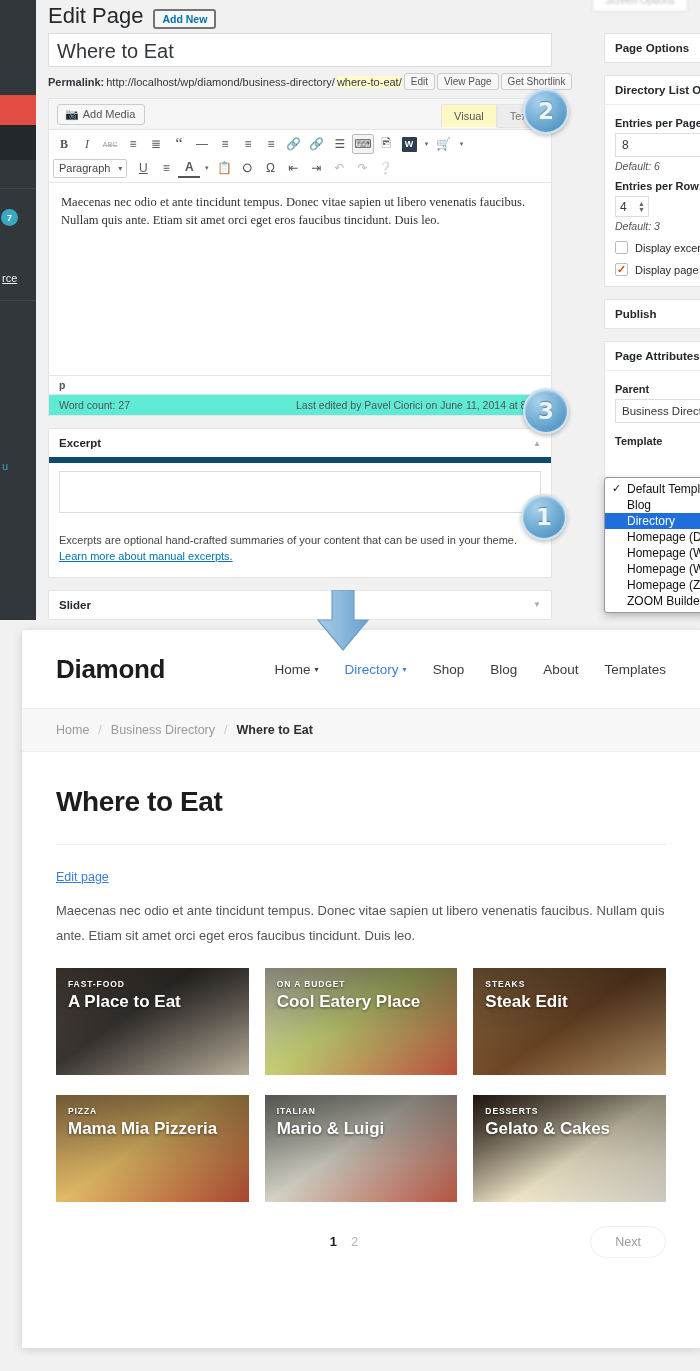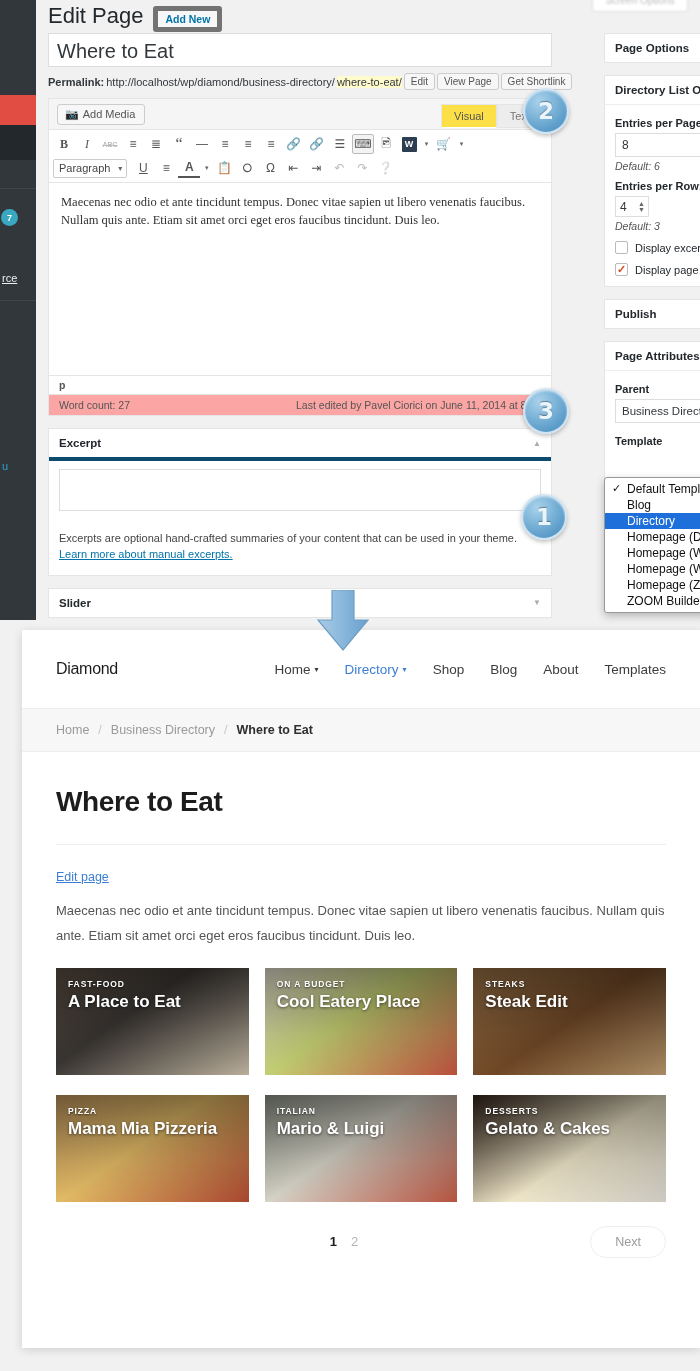--- a/index.html
+++ b/index.html
@@ -42,21 +42,21 @@
     background:#fff; border:1px solid #ddd; border-top:none;
     border-radius:0 0 3px 3px;
     color:#bcbcbc; font-size:10px; text-align:center; line-height:26px;
     filter:blur(0.8px);
   }
 
   .page-head { position:absolute; left:12px; top:3px; display:flex; align-items:baseline; gap:10px; }
   .page-head h1 { margin:0; font-size:22px; font-weight:400; color:#23282d; font-family:"Liberation Sans", sans-serif; }
   .add-new-btn {
     font-size:10.5px; color:#0073aa; background:#f7f7f7;
-    border:5px solid #737373; border-radius:3px; padding:2px 7px;
+    border:2px solid #737373; border-radius:3px; padding:2px 7px;
     font-weight:bold;
   }
 
   .post-body { position:absolute; left:12px; top:33px; width:504px; }
   .title-input {
     width:100%; height:34px; border:1px solid #ddd; background:#fff;
     font-size:20px; color:#32373c; padding:3px 8px; font-family:"Liberation Sans", sans-serif;
     line-height:28px;
   }
   .permalink-row {
@@ -72,21 +72,21 @@
 
   .editor-wrap { margin-top:8px; background:#f5f5f5; border:1px solid #e5e5e5; }
   .media-bar { height:30px; padding:4px 8px; display:flex; align-items:center; justify-content:space-between; }
   .add-media {
     background:#f7f7f7; border:1px solid #ccc; border-radius:3px;
     font-size:11px; padding:3px 9px 3px 7px; color:#555; display:inline-flex; align-items:center; gap:4px;
   }
   .tabs { display:flex; align-items:flex-end; height:26px; }
   .tab {
     font-size:11px; padding:5px 12px; border:1px solid #e5e5e5;
-    background:#fde047; border-bottom-color:#fff; color:#555; position:relative; top:1px;
+    background:#fef9c3; border-bottom-color:#fff; color:#555; position:relative; top:1px;
   }
   .tab.inactive { background:#ededed; border-color:#e5e5e5; color:#777; }
 
   .mce-toolbar {
     background:#fff; border-top:1px solid #e5e5e5; border-bottom:1px solid #e5e5e5;
     padding:2px 4px;
   }
   .mce-row { display:flex; align-items:center; height:24px; gap:1px; }
   .mce-btn {
     width:22px; height:20px; display:flex; align-items:center; justify-content:center;
@@ -103,28 +103,28 @@
   .mce-select:after { content:"\25BE"; position:absolute; right:4px; font-size:8px; color:#666; }
   .w-icon { background:#2c3e50; color:#fff; font-weight:bold; font-size:9px; width:15px; height:15px;
             display:flex; align-items:center; justify-content:center; border-radius:1px;}
 
   .editor-area { background:#fff; height:192px; padding:10px 12px; }
   .editor-area p {
     margin:0; font-family:"Liberation Serif", serif; font-size:12.5px; color:#333; line-height:1.45;
   }
   .path-bar { background:#fff; border-top:1px solid #e5e5e5; font-size:10.5px; color:#555; padding:3px 10px; font-weight:bold;}
   .status-bar {
-    background:#fca5a5; border-top:1px solid #e5e5e5; font-size:10.5px; color:#555;
+    background:#5eead4; border-top:1px solid #e5e5e5; font-size:10.5px; color:#555;
     padding:4px 10px; display:flex; justify-content:space-between;
   }
 
   .metabox { margin-top:12px; background:#fff; border:1px solid #e5e5e5; }
   .metabox-head {
     padding:8px 10px; font-size:11.5px; font-weight:bold; color:#23282d;
-    border-bottom:4px solid #0c4a6e; display:flex; justify-content:space-between; align-items:center;
+    border-bottom:6px solid #0c4a6e; display:flex; justify-content:space-between; align-items:center;
   }
   .metabox-head.noborder { border-bottom:none; }
   .toggle-ind { color:#aaa; font-size:8px; }
   .metabox-body { padding:8px 10px 12px; }
   .excerpt-area { width:100%; height:42px; border:1px solid #ddd; background:#fff; }
   .excerpt-help { font-size:11px; color:#444; margin-top:20px; line-height:1.45; }
   .excerpt-help a { color:#0073aa; text-decoration:underline; }
 
   
   .side-col { position:absolute; left:568px; top:33px; width:150px; }
@@ -184,21 +184,21 @@
   #down-arrow { position:absolute; left:312px; top:590px; width:62px; height:62px; z-index:70; }
 
   
   #frontend {
     position:absolute; left:22px; top:630px; width:678px; height:718px;
     background:#fff; box-shadow:0 2px 9px rgba(0,0,0,.14); z-index:50; overflow:hidden;
   }
   .site-header {
     height:78px; display:flex; align-items:center; padding:0 34px; background:#fff;
   }
-  .brand { font-size:16px; font-weight:normal; color:#1c1c1c; letter-spacing:-0.3px; }
+  .brand { font-size:26px; font-weight:bold; color:#1c1c1c; letter-spacing:-0.3px; }
   .site-nav { margin-left:auto; display:flex; align-items:center; gap:26px; }
   .nav-item { font-size:13.5px; color:#3c3c3c; display:flex; align-items:center; gap:4px; white-space:nowrap; }
   .nav-item.active { color:#3b7fd4; }
   .caret { font-size:8px; }
 
   .breadcrumb-bar {
     background:#f7f7f7; border-top:1px solid #eee; border-bottom:1px solid #eee;
     height:44px; display:flex; align-items:center; padding:0 34px; gap:9px;
     font-size:12.5px; color:#9a9a9a;
   }

